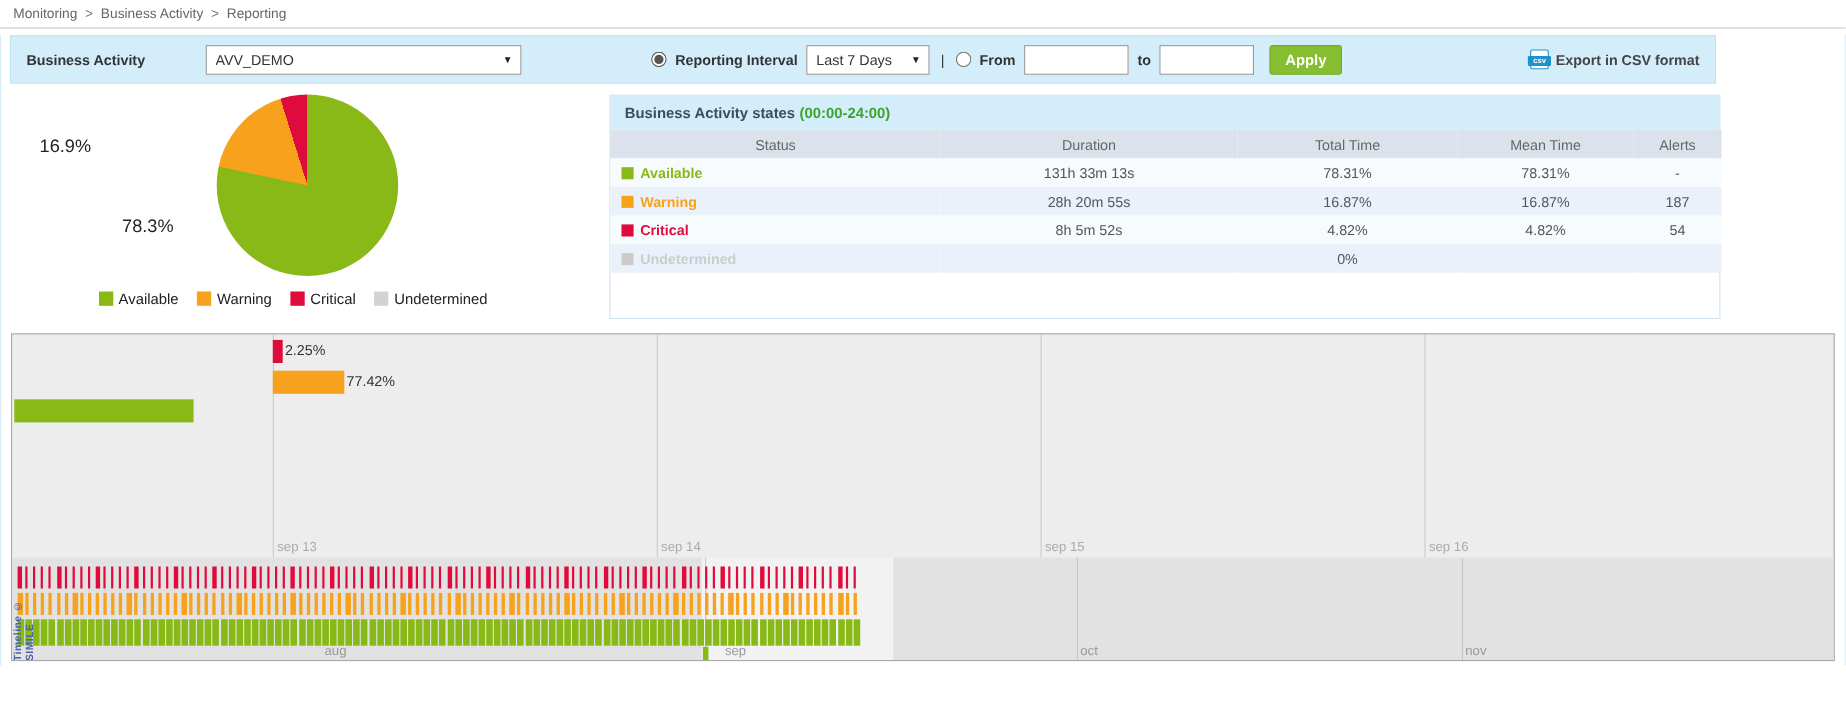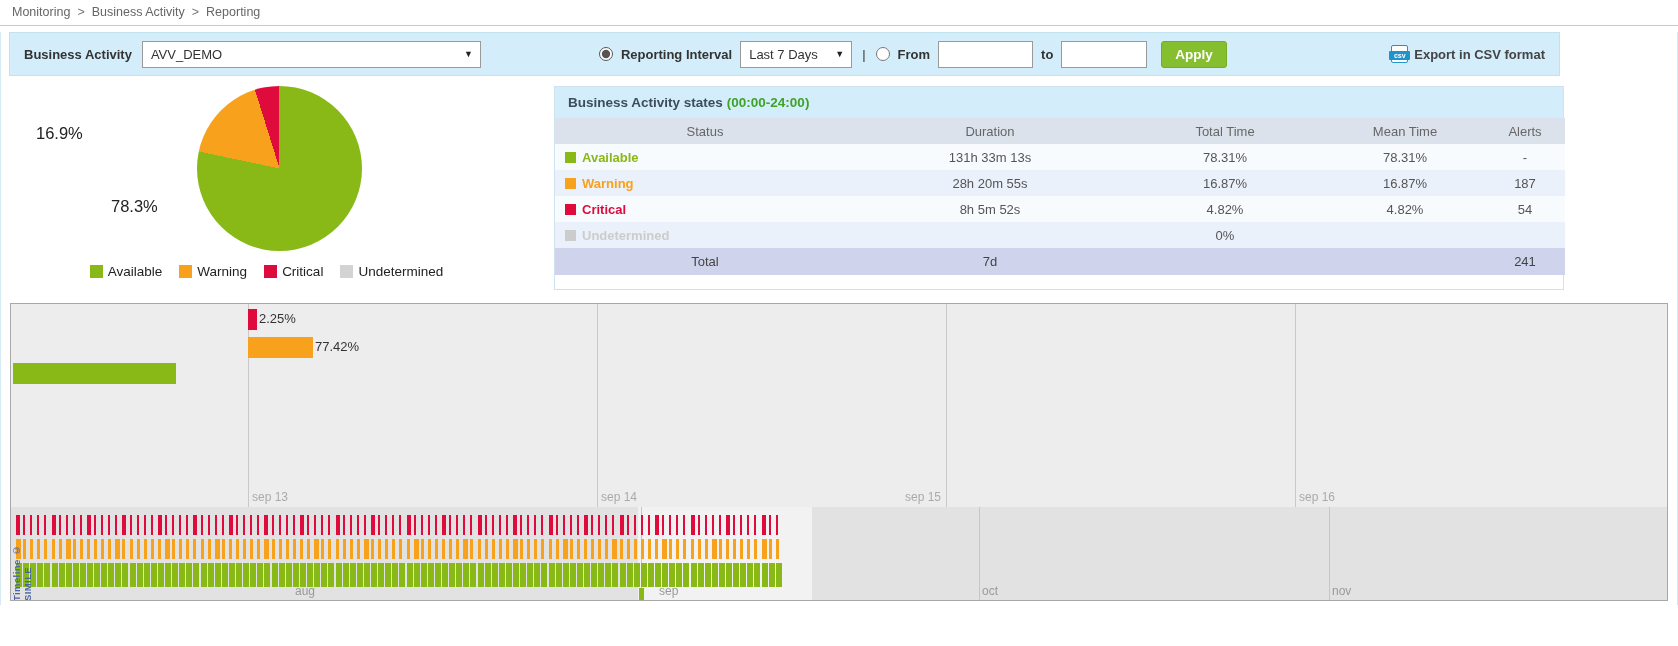--- a/index.html
+++ b/index.html
@@ -19,21 +19,21 @@
     border:1px solid #c3e2ef; display:flex; align-items:center; padding:0 14px;
     font-size:13px; }
   .toolbar b { color:#333; }
   .tb-left { display:flex; align-items:center; gap:10px; }
   .tb-mid  { display:flex; align-items:center; gap:8px; margin-left:118px; }
   .tb-right{ display:flex; align-items:center; gap:6px; margin-left:auto; font-weight:bold; color:#444; }
   .sel-wrap { position:relative; display:inline-block; background:#fff; border:1px solid #9a9a9a; height:27px; }
   .sel-wrap select { appearance:none; -webkit-appearance:none; border:0; background:transparent;
     height:25px; font-size:13px; padding:0 22px 0 8px; width:100%; color:#333; outline:none; }
   .sel-wrap .arrow { position:absolute; right:7px; top:7px; font-size:9px; color:#222; pointer-events:none; }
-  .sel-ba { width:339px; }
+  .sel-ba { width:287px;margin-left:45px; }
   .sel-interval { width:112px; }
   .toolbar input[type="text"] { width:95px; height:27px; border:1px solid #9a9a9a; background:#fff; padding:0 5px; font-size:13px; }
   .toolbar input.to-input { width:86px; }
   .toolbar input[type="radio"] { width:14px; height:14px; accent-color:#555; }
   .pipe { color:#333; margin:0 2px; }
   .apply-btn { margin-left:6px; background:#85be2e; border:1px solid #76ab26; border-radius:3px;
     color:#fff; font-weight:bold; font-size:13.5px; padding:5px 13px; cursor:pointer; }
   
   .csv-icon { position:relative; width:17px; height:18px; background:#fff;
     border:1.5px solid #2193cc; border-radius:2px; display:inline-block; }
@@ -197,40 +197,33 @@
           <td>4.82%</td>
           <td>54</td>
         </tr>
         <tr class="r-even">
           <td class="status-cell" style="color:#ccc"><span class="st-sq" style="background: rgb(204, 204, 204);"></span><span>Undetermined</span></td>
           <td></td>
           <td>0%</td>
           <td></td>
           <td></td>
         </tr>
-        <tr class="total-row">
-          <td>Total</td>
-          <td>7d</td>
-          <td></td>
-          <td></td>
-          <td>241</td>
-        </tr>
       </tbody>
         </table>
     </div>
   </div>
 
   <div class="timeline">
     <div class="tl-upper">
         <div class="tl-dayline" style="left: 237px;"></div>
         <div class="tl-daylabel" style="left: 241px;">sep 13</div>
         <div class="tl-dayline" style="left: 586px;"></div>
         <div class="tl-daylabel" style="left: 590px;">sep 14</div>
         <div class="tl-dayline" style="left: 935px;"></div>
-        <div class="tl-daylabel" style="left: 894px; margin-top: 40px;">sep 15</div>
+        <div class="tl-daylabel" style="left: 939px; margin-top: 40px;">sep 15</div>
         <div class="tl-dayline" style="left: 1284px;"></div>
         <div class="tl-daylabel" style="left: 1288px;">sep 16</div>
         <div class="tl-bar" style="left: 237px; top: 5px; width: 9px; background: rgb(224, 11, 61);"></div>
         <div class="tl-barlabel" style="left: 248px; top: 7px;">2.25%</div>
         <div class="tl-bar" style="left: 237px; top: 33px; width: 65px; background: rgb(248, 161, 28);"></div>
         <div class="tl-barlabel" style="left: 304px; top: 35px;">77.42%</div>
         <div class="tl-bar" style="left: 2px; top: 59px; width: 163px; background: rgb(136, 185, 23);"></div>
       </div>
     <div class="tl-lower">
         <div class="tl-highlight" style="left: 627px; width: 174px;"></div>

